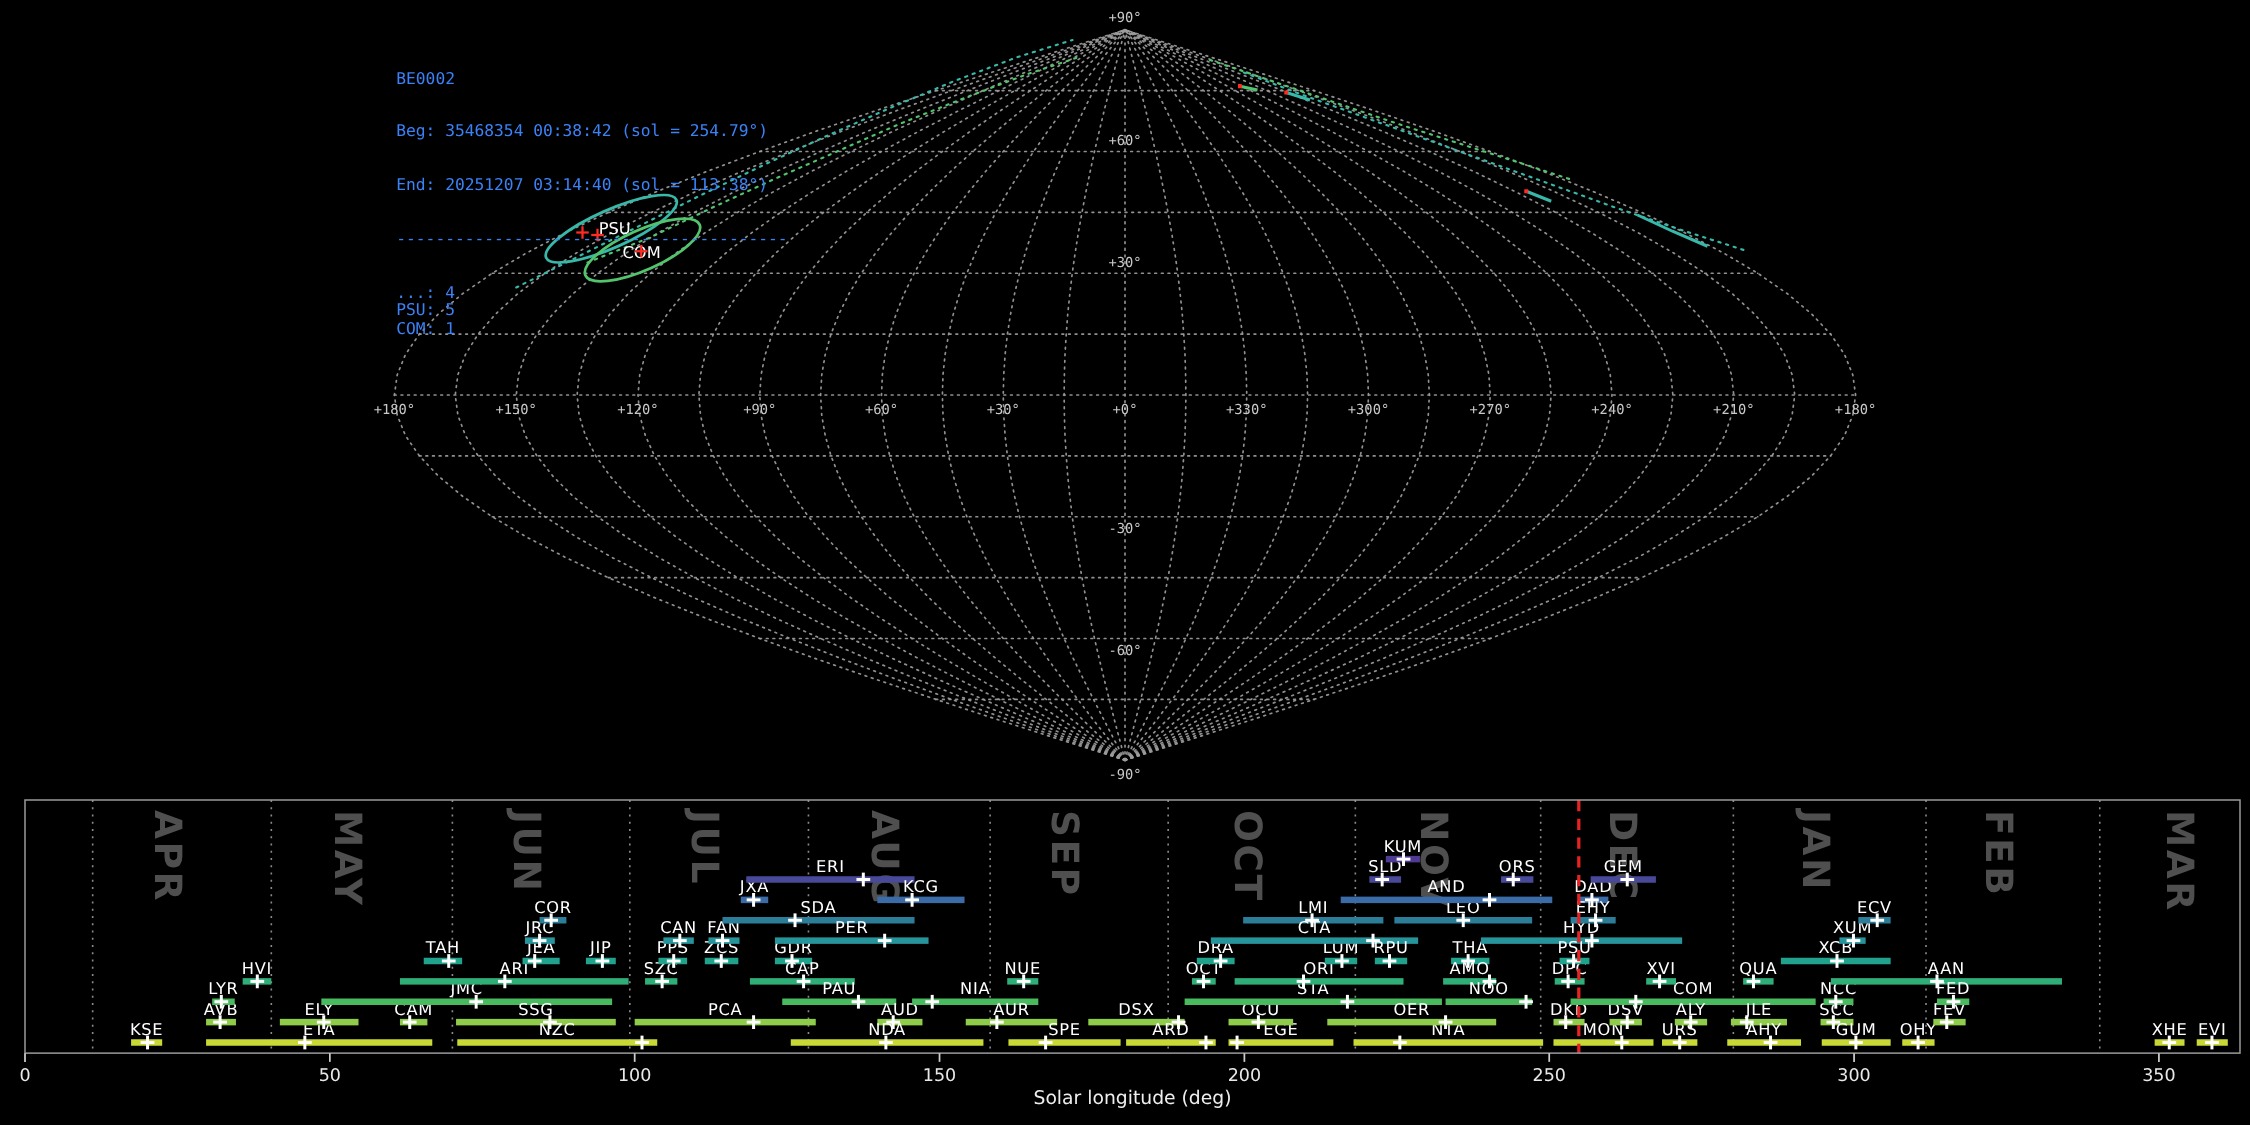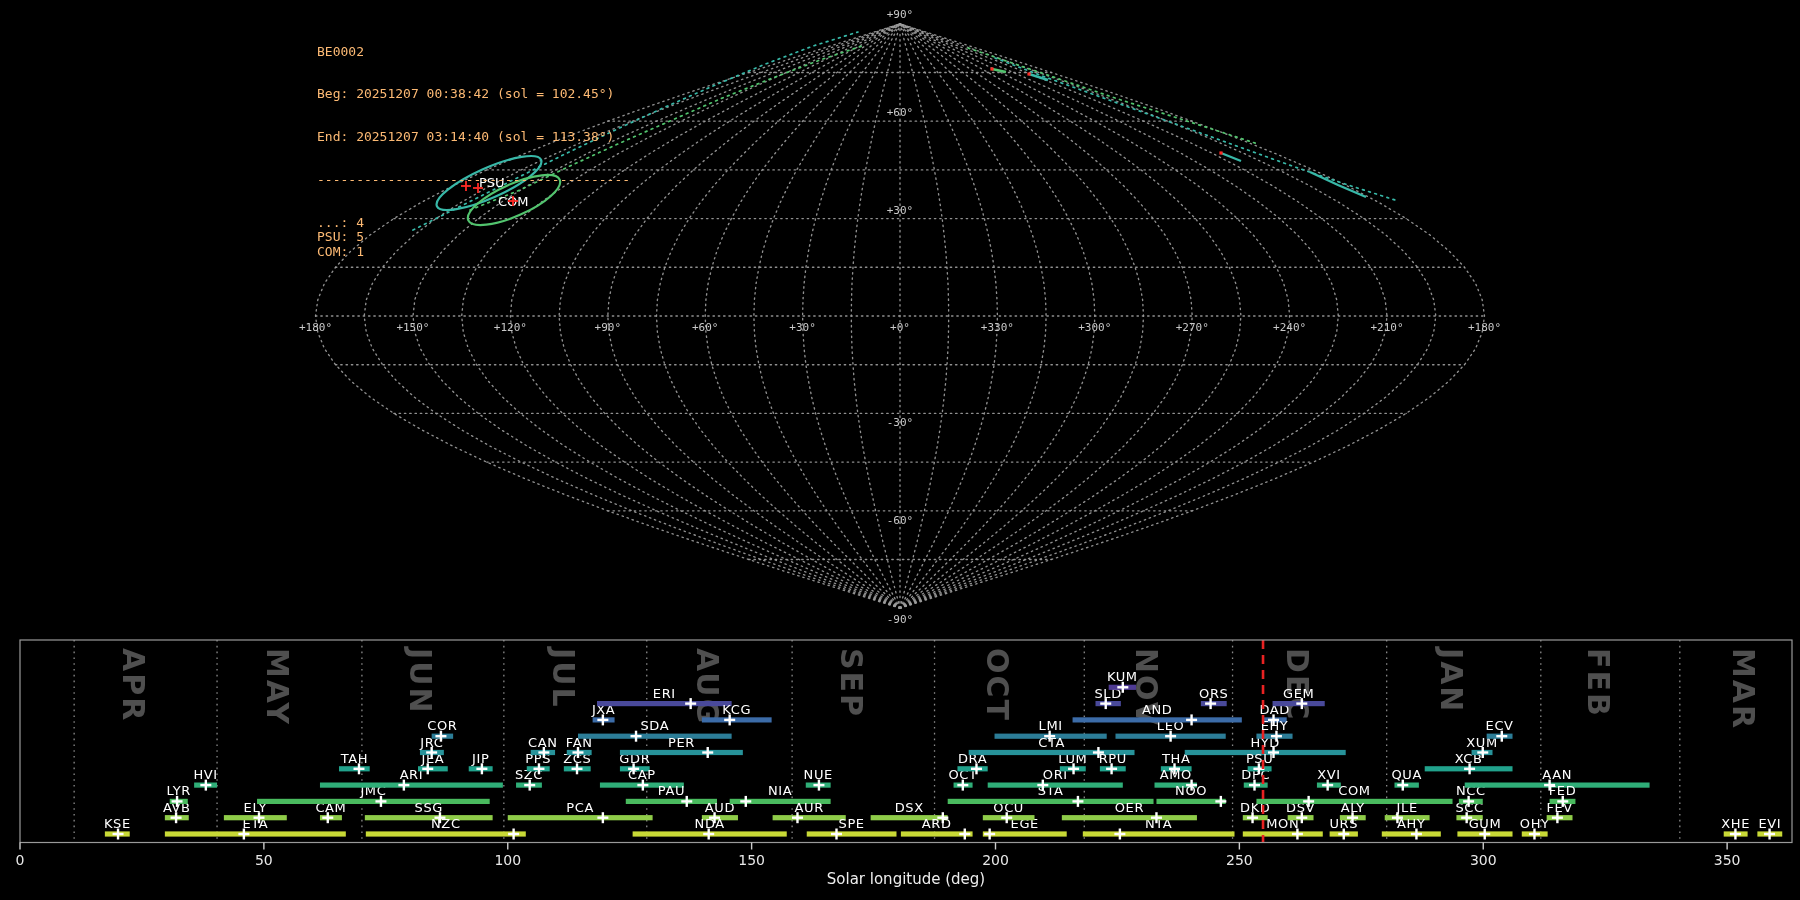--- a/index.html
+++ b/index.html
@@ -1,19 +1,19 @@
 <!DOCTYPE html>
 <html><head>
 <meta charset="utf-8">
 <style>
   html,body{margin:0;padding:0;background:#000;}
   body{width:1800px;height:900px;position:relative;overflow:hidden;
        font-family:"DejaVu Sans",sans-serif;}
   #scene{position:absolute;left:0;top:0;}
-  .info{position:absolute;left:317px;top:16px;color:#fdba74;
+  .info{position:absolute;left:317px;top:28px;color:#3b82f6;
         font:13px/14.3px "DejaVu Sans Mono",monospace;white-space:pre;}
 </style>
 </head>
 <body>
 
 <svg id="scene" width="1800" height="900">
     <g>
       <line x1="748.7306208993807" y1="559.525" x2="1051.2693791006193" y2="559.525" stroke="#9c9c9c" stroke-width="1.35" stroke-dasharray="1.4 3.9" stroke-linecap="round" fill="none" opacity="0.92"></line>
       <line x1="607.77" y1="510.82" x2="1192.23" y2="510.82" stroke="#9c9c9c" stroke-width="1.35" stroke-dasharray="1.4 3.9" stroke-linecap="round" fill="none" opacity="0.92"></line>
       <line x1="486.7243706677104" y1="462.115" x2="1313.2756293322896" y2="462.115" stroke="#9c9c9c" stroke-width="1.35" stroke-dasharray="1.4 3.9" stroke-linecap="round" fill="none" opacity="0.92"></line>
@@ -657,17 +657,17 @@
       <line x1="1483.253509496284" y1="842.5" x2="1483.253509496284" y2="849.5" stroke="#ccc" stroke-width="1.4"></line>
       <text x="1483.253509496284" y="864.5" font-family="&quot;DejaVu Sans&quot;, sans-serif" fill="#e8e8e8" font-size="14" text-anchor="middle">300</text>
       <line x1="1727.1290944123314" y1="842.5" x2="1727.1290944123314" y2="849.5" stroke="#ccc" stroke-width="1.4"></line>
       <text x="1727.1290944123314" y="864.5" font-family="&quot;DejaVu Sans&quot;, sans-serif" fill="#e8e8e8" font-size="14" text-anchor="middle">350</text>
       <text x="906" y="883.5" font-family="&quot;DejaVu Sans&quot;, sans-serif" fill="#eee" font-size="15" text-anchor="middle">Solar longitude (deg)</text>
     </g>
   </svg>
 
 <div class="info">
   <div>BE0002</div>
-  <div>Beg: 20251207 00:38:42 (sol = 102.45°)</div>
+  <div>Beg: 35468354 00:38:42 (sol = 254.79°)</div>
   <div>End: 20251207 03:14:40 (sol = 113.38°)</div>
   <div>----------------------------------------</div>
   <div id="counts"><div>...: 4</div><div>PSU: 5</div><div>COM: 1</div></div>
 </div>
 
 </body></html>

